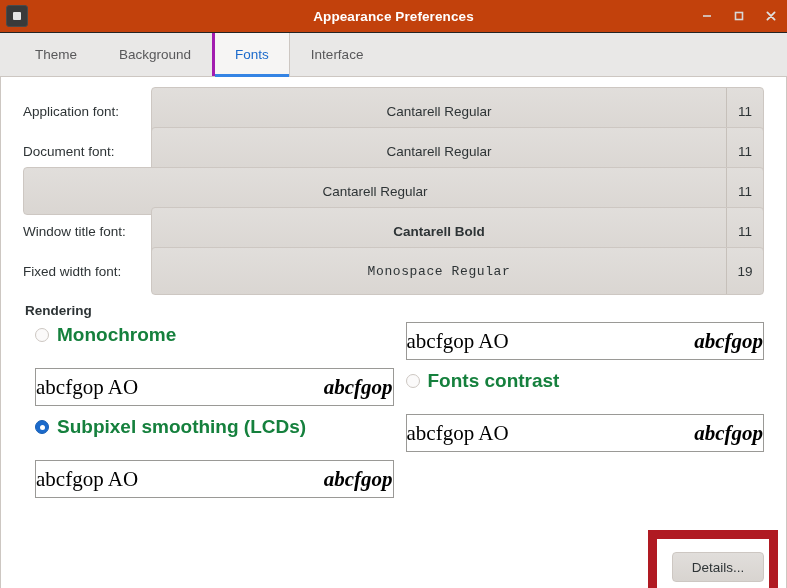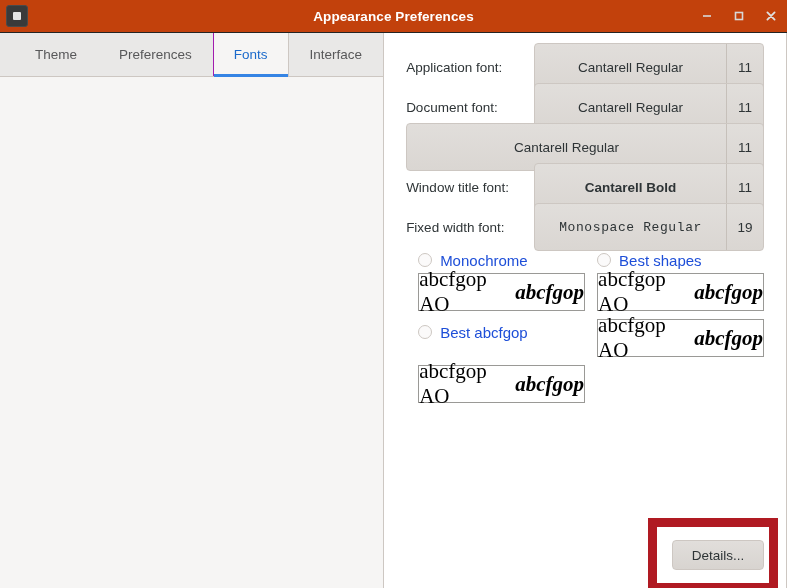--- a/index.html
+++ b/index.html
@@ -79,20 +79,21 @@
     line-height: 1;
     cursor: default;
   }
   .tb-btn svg { display: block; }
 
   
   .notebook {
     background: #f6f5f4;
     height: 556px;
     display: flex;
+    flex-direction: column;
   }
   .tabbar {
     height: 44px;
     background: #e9e8e7;
     display: flex;
     align-items: stretch;
     padding-left: 14px;
     border-bottom: 1px solid #cdc7c2;
     box-sizing: border-box;
   }
@@ -103,21 +104,21 @@
     font-size: 13.5px;
     color: #58585a;
     border-left: 1px solid transparent;
     border-right: 1px solid transparent;
     box-sizing: border-box;
     position: relative;
   }
   .tab.active {
     background: #f6f5f4;
     color: #1b6acb;
-    border-left: 1px solid #a21caf;
+    border-left: 3px solid #a21caf;
     border-right: 1px solid #cdc7c2;
   }
   .tab.active::after {
     content: "";
     position: absolute;
     left: 0;
     right: 0;
     bottom: -1px;
     height: 3px;
     background: #3584e4;
@@ -216,22 +217,23 @@
     background: #1b6acb;
     border: 1px solid #185fb4;
   }
   .radio.checked .dot {
     width: 5px;
     height: 5px;
     border-radius: 50%;
     background: #ffffff;
   }
   .radio-label {
-    font-size: 15px;
-    color: #1d4ed8;
+    font-size: 19px;
+    color: #15803d;
+    font-weight: bold;
   }
   .preview {
     height: 38px;
     border: 1px solid #9a9996;
     background: #ffffff;
     display: flex;
     align-items: center;
     justify-content: space-between;
     margin-bottom: 8px;
     box-sizing: border-box;
@@ -247,21 +249,21 @@
     font-style: italic;
     font-weight: bold;
     color: #000000;
     margin-left: 8px;
   }
 
   
   .details-wrap {
     position: absolute;
     right: 22px;
-    bottom: 18px;
+    bottom: 6px;
   }
   .redbox {
     position: absolute;
     left: -24px;
     top: -22px;
     right: -14px;
     bottom: -22px;
     border: 9px solid #b01a22;
     box-sizing: border-box;
     pointer-events: none;
@@ -311,21 +313,21 @@
   </div>
 </div>
 
 <div class="notebook">
 
   <div class="tabbar">
     <div class="tab">
       <span>Theme</span>
     </div>
     <div class="tab">
-      <span>Preferences</span>
+      <span>Background</span>
     </div>
     <div class="tab active">
       <span>Fonts</span>
     </div>
     <div class="tab">
       <span>Interface</span>
     </div>
   </div>
 
   <div class="page">
@@ -362,48 +364,51 @@
     </div>
 
     <div class="font-row">
       <div class="font-label">Fixed width font:</div>
       <div class="font-control">
         <div class="font-btn mono">Monospace Regular</div>
         <div class="size-btn">19</div>
       </div>
     </div>
 
+    <div class="section-title">Rendering</div>
 
     <div class="render-grid">
 
       <div class="radio-row">
         <span class="radio"></span>
         <span class="radio-label">Monochrome</span>
       </div>
 
-      <div class="radio-row">
-        <span class="radio"></span>
-        <span class="radio-label">Best shapes</span>
-      </div>
 
       <div class="preview">
         <span class="pv-reg">abcfgop AO</span>
         <span class="pv-ital">abcfgop</span>
       </div>
 
       <div class="preview">
         <span class="pv-reg">abcfgop AO</span>
         <span class="pv-ital">abcfgop</span>
       </div>
 
       <div class="radio-row">
         <span class="radio"></span>
-        <span class="radio-label">Best abcfgop</span>
-      </div>
-
+        <span class="radio-label">Fonts contrast</span>
+      </div>
+
+      <div class="radio-row">
+        <span class="radio checked">
+            <span class="dot"></span>
+          </span>
+        <span class="radio-label">Subpixel smoothing (LCDs)</span>
+      </div>
 
       <div class="preview">
         <span class="pv-reg">abcfgop AO</span>
         <span class="pv-ital">abcfgop</span>
       </div>
 
       <div class="preview">
         <span class="pv-reg">abcfgop AO</span>
         <span class="pv-ital">abcfgop</span>
       </div>

